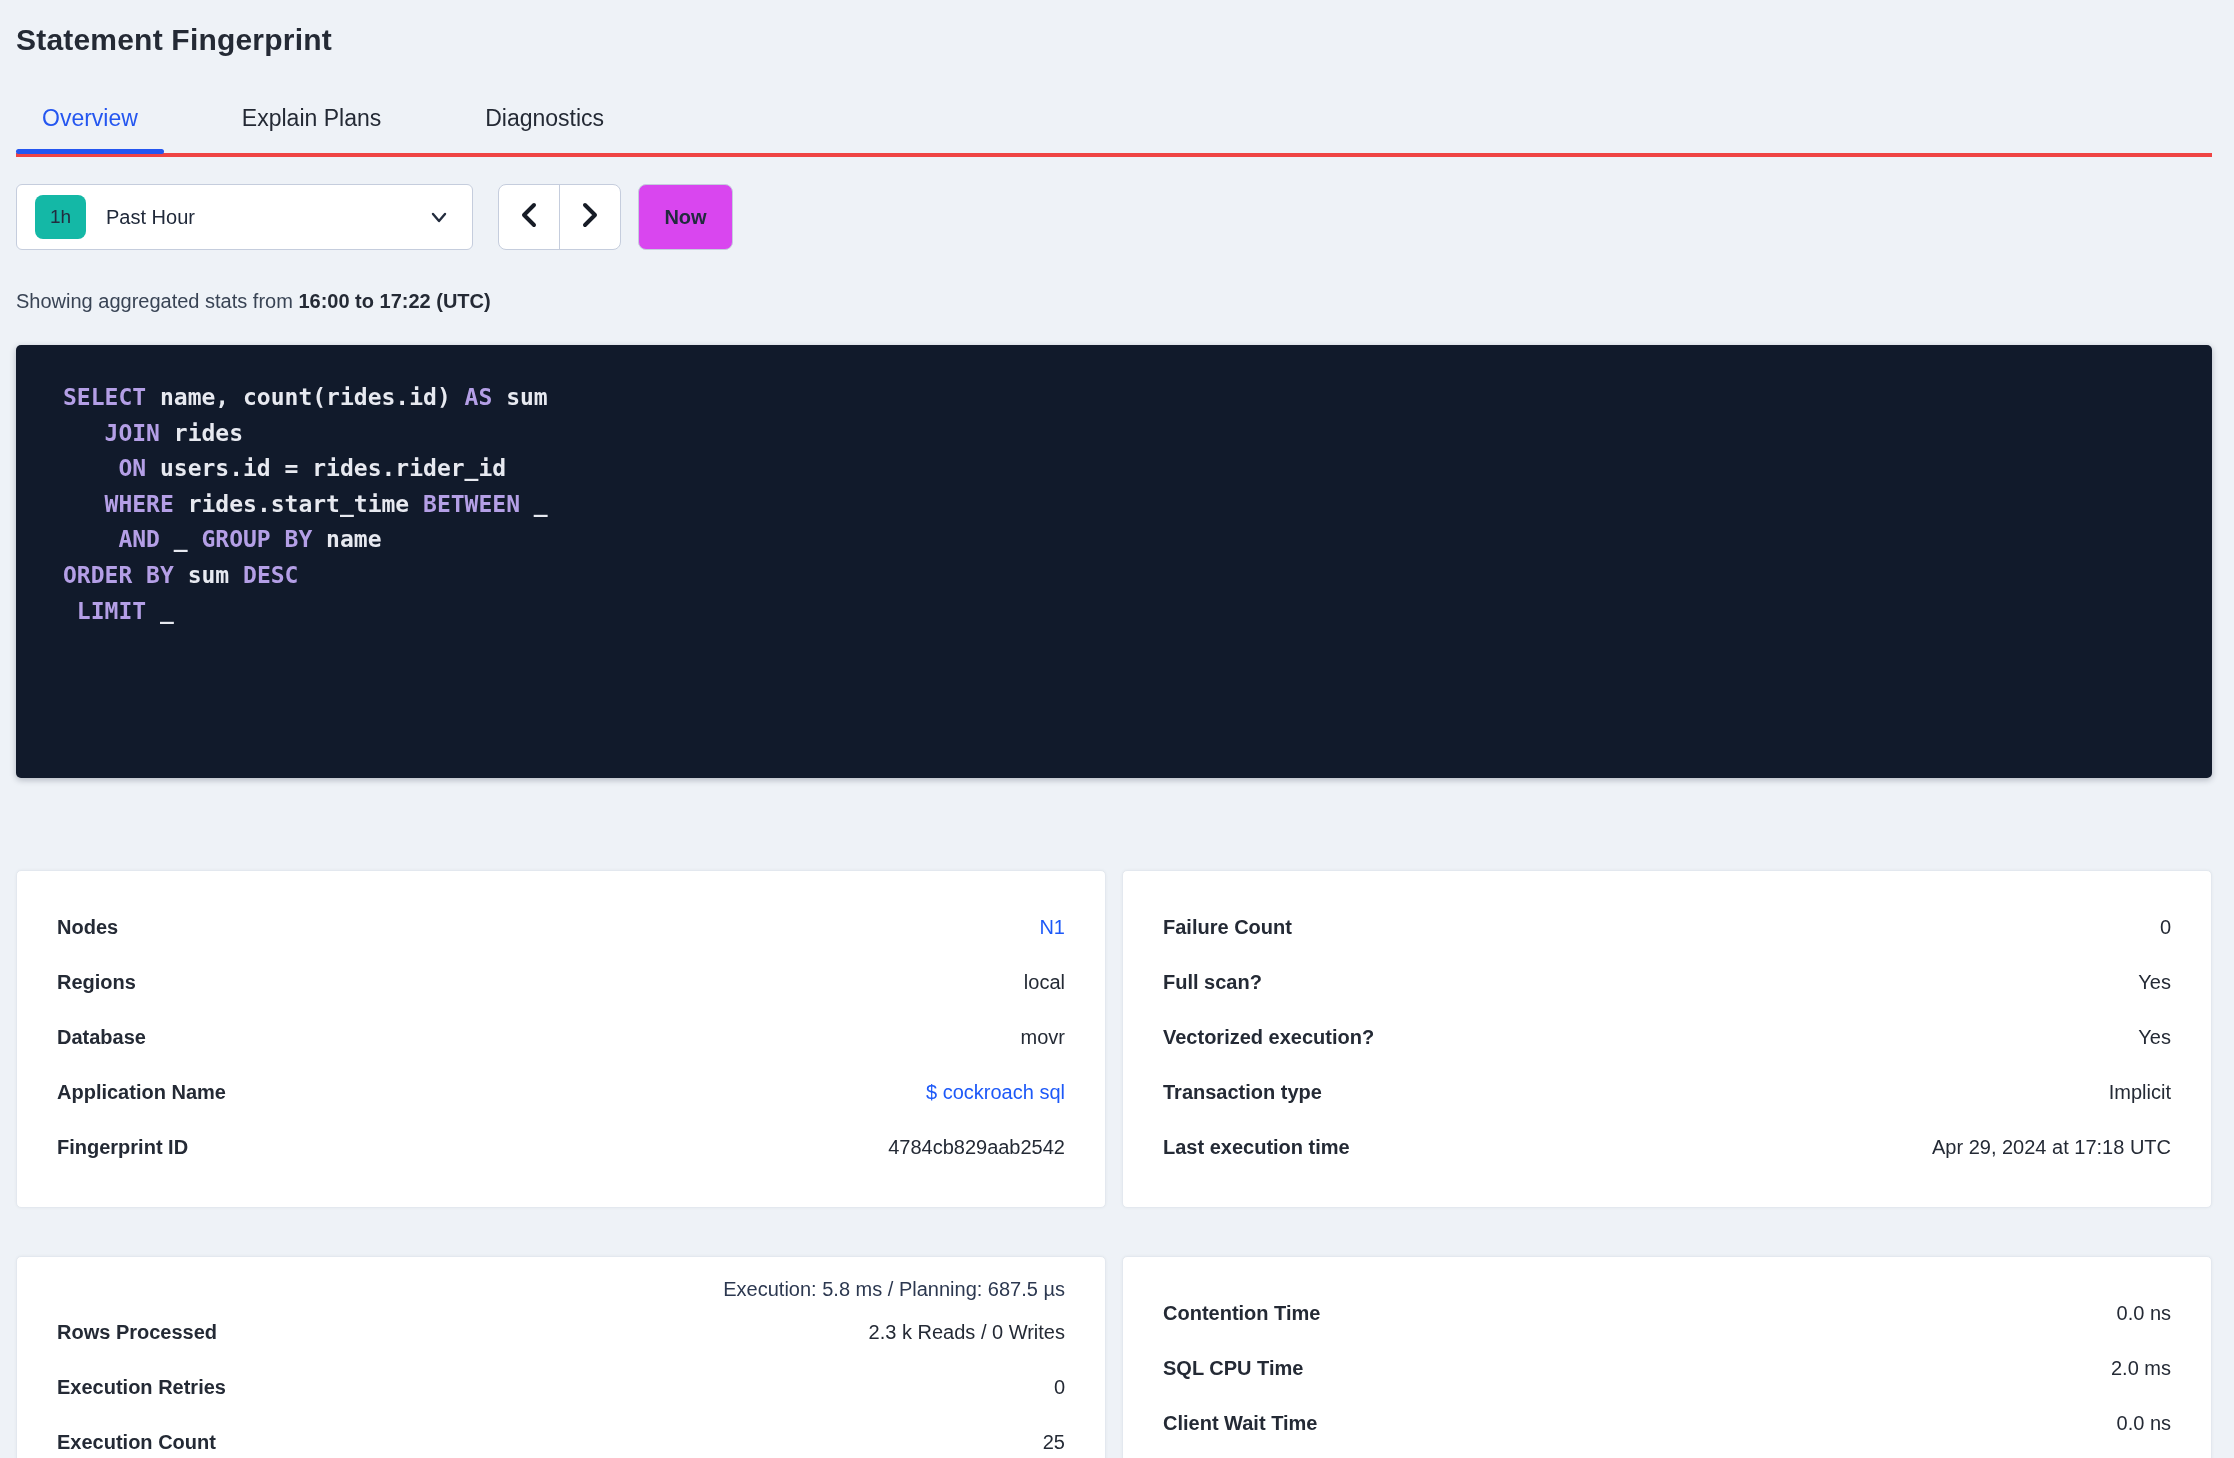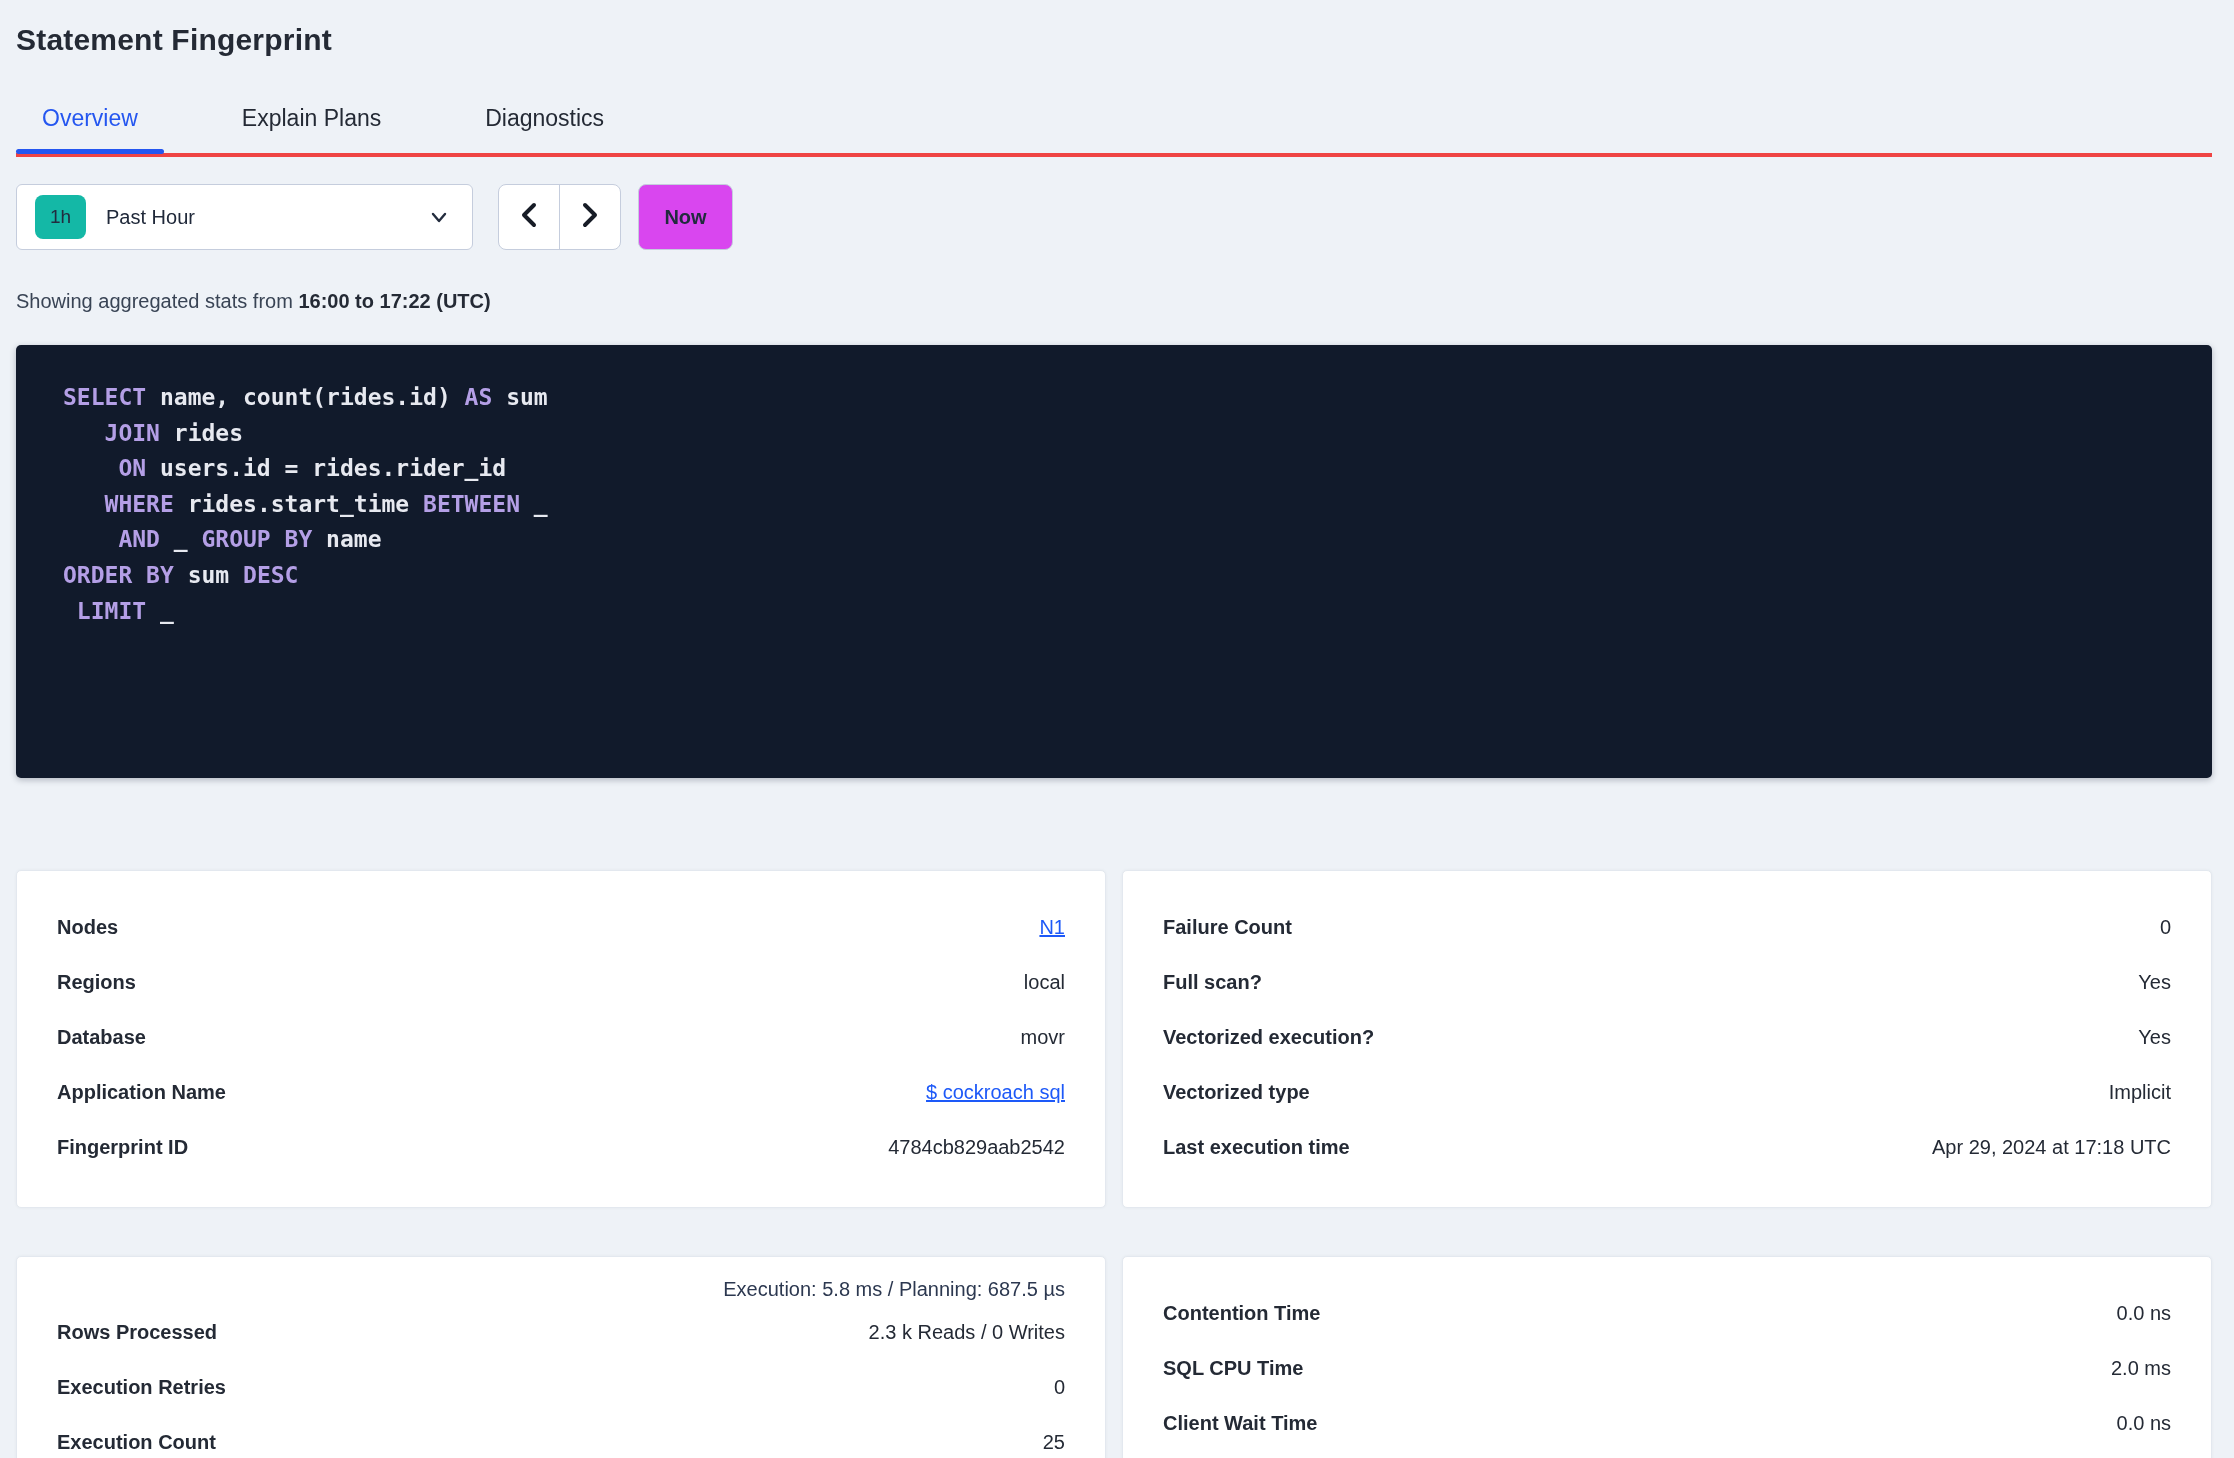--- a/index.html
+++ b/index.html
@@ -136,21 +136,21 @@
     box-shadow: 0 0 3px rgba(50, 60, 80, 0.06);
   }
   .crow {
     height: 55px;
     display: flex;
     align-items: center;
     justify-content: space-between;
   }
   .clabel { font-size: 20px; font-weight: 700; color: #242a35; }
   .cvalue { font-size: 20px; font-weight: 400; color: #242a35; text-align: right; }
-  .cvalue.link { color: var(--link, #1d59f8); cursor: pointer; text-decoration: underline; }
+  .cvalue.link { color: var(--link, #1d59f8); cursor: pointer; }
   .csub {
     height: 27px;
     margin-top: -8px;
     text-align: right;
     font-size: 20px;
     color: #2c3850;
   }
   .card.pad-btm-lg { padding-bottom: 32px; }
 </style>
 </head>
@@ -241,21 +241,21 @@
         </div>
         <div class="crow">
           <span class="clabel">Full scan?</span>
           <span class="cvalue">Yes</span>
         </div>
         <div class="crow">
           <span class="clabel">Vectorized execution?</span>
           <span class="cvalue">Yes</span>
         </div>
         <div class="crow">
-          <span class="clabel">Vectorized type</span>
+          <span class="clabel">Transaction type</span>
           <span class="cvalue">Implicit</span>
         </div>
         <div class="crow">
           <span class="clabel">Last execution time</span>
           <span class="cvalue">Apr 29, 2024 at 17:18 UTC</span>
         </div>
       </div>
   </div>
 
   <div class="cards-row bottom">

